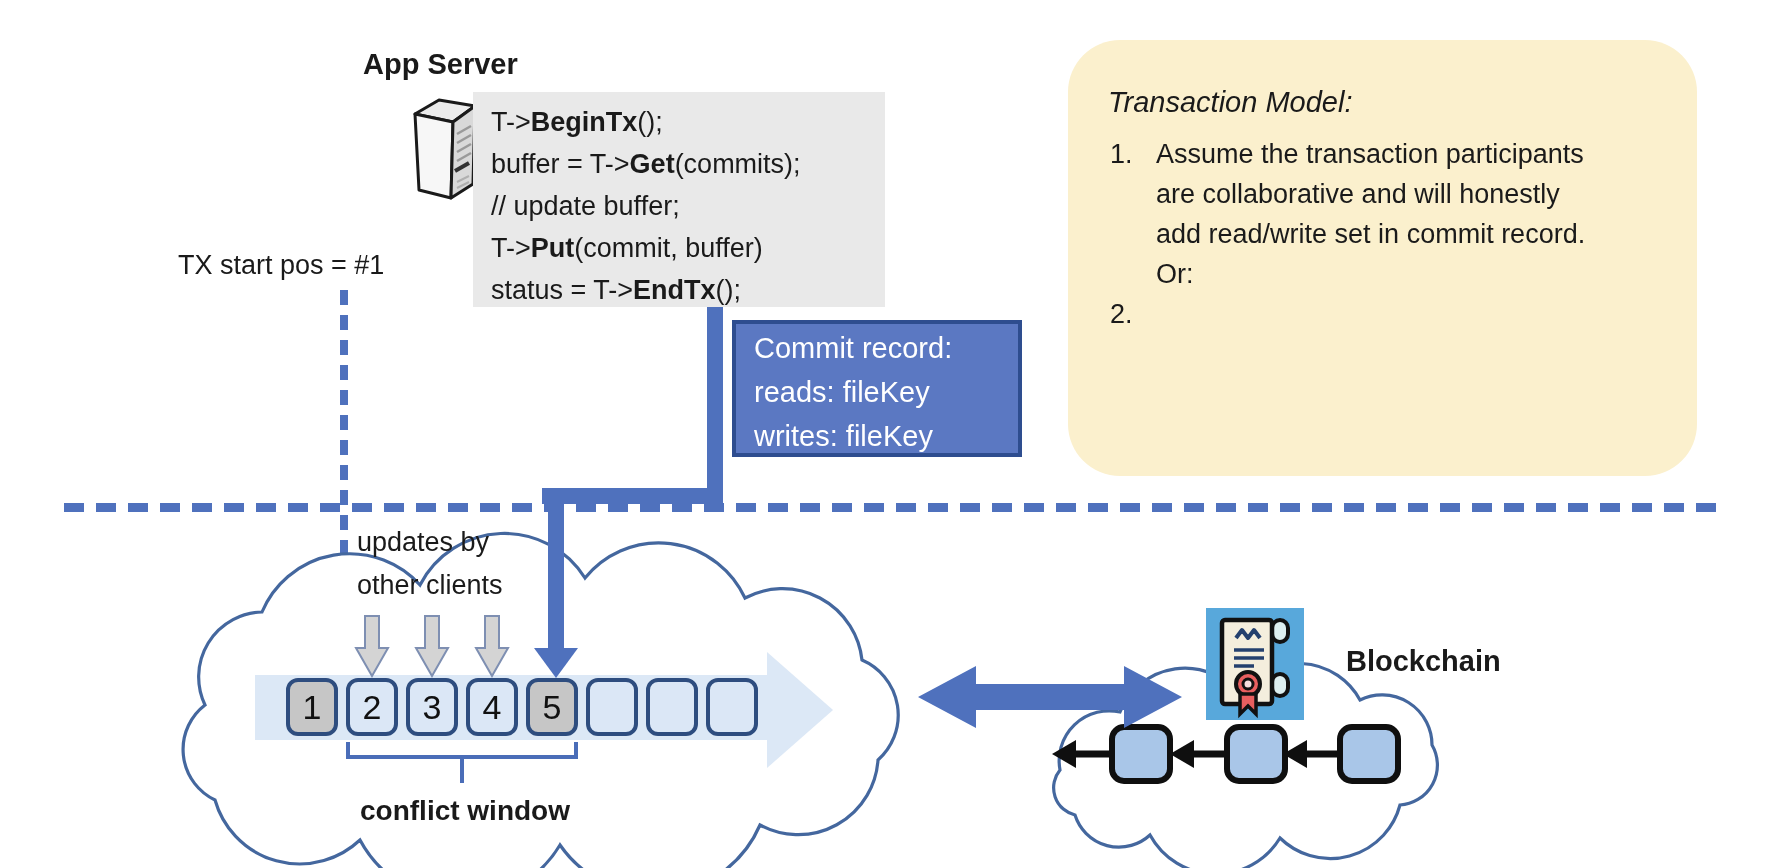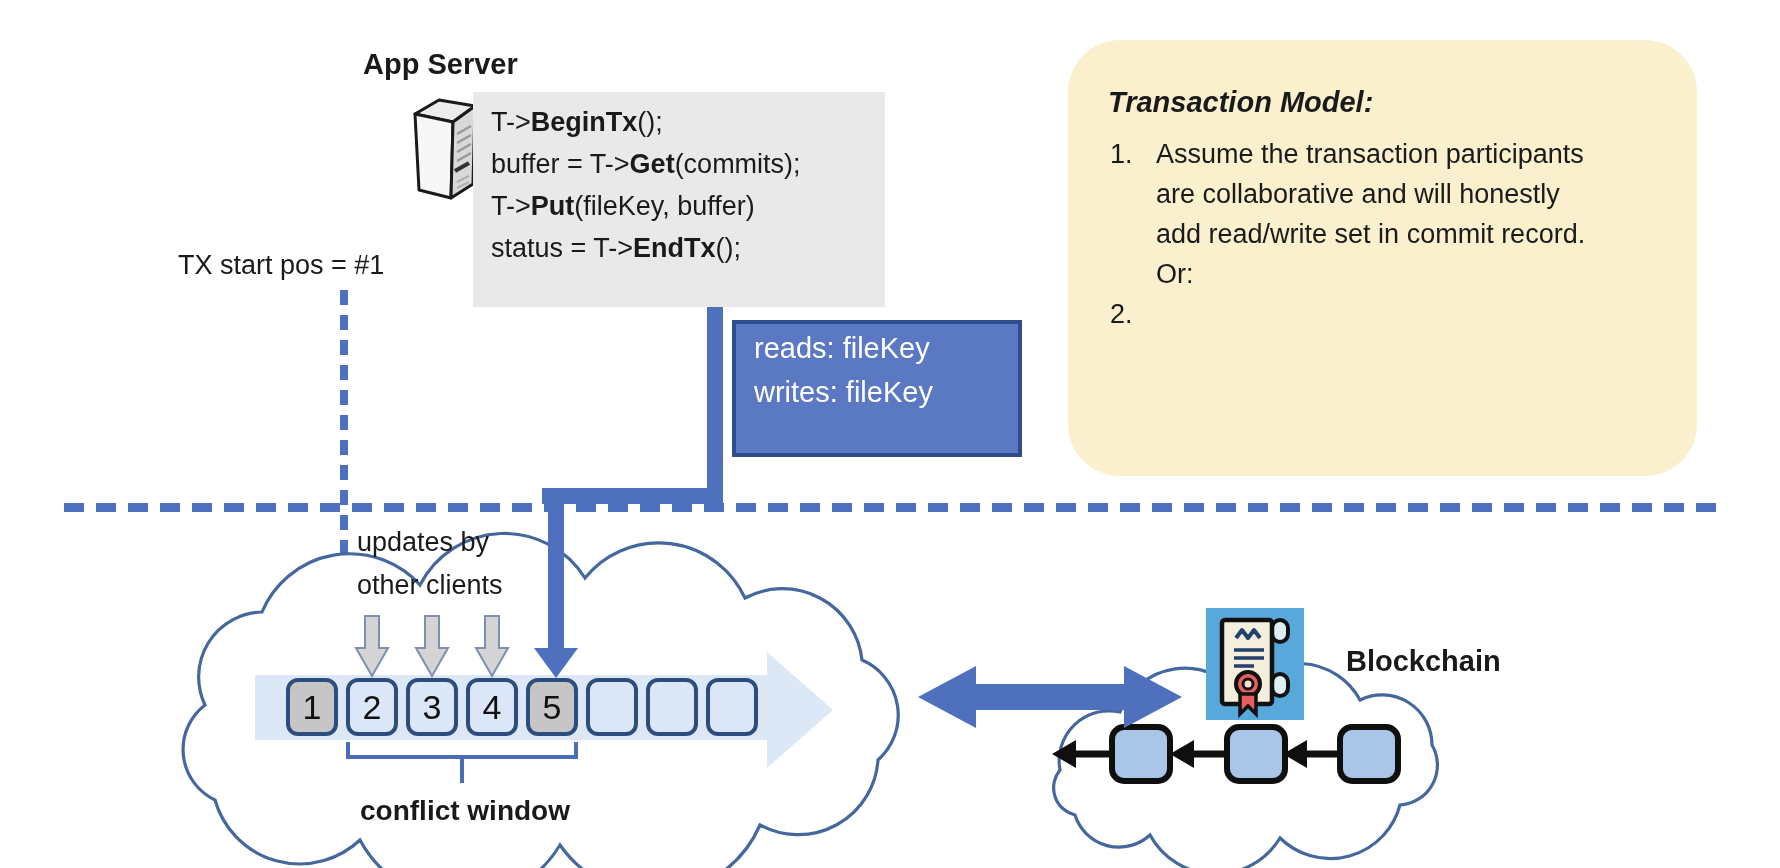--- a/index.html
+++ b/index.html
@@ -16,21 +16,21 @@
   .code-line{font-size:27px;line-height:42px;color:#1a1a1a;}
 
   
   #commit-box{position:absolute;left:732px;top:320px;width:290px;height:137px;box-sizing:border-box;
               background:var(--commit-fill,#5b78c2);border:4px solid var(--commit-border,#2e4d8f);
               color:#fff;font-size:29px;line-height:44px;padding:2px 0 0 18px;}
 
   
   #note-box{position:absolute;left:1068px;top:40px;width:629px;height:436px;box-sizing:border-box;
             background:var(--note-bg,#fbf0cd);border-radius:52px;}
-  #note-title{position:absolute;left:40px;top:46px;font-size:29px;font-weight:bold;font-style:italic;}
+  #note-title{position:absolute;left:40px;top:46px;font-size:29px;font-weight:normal;font-style:italic;}
   #note-list{position:absolute;left:42px;top:94px;width:500px;}
   .tm-item{display:flex;font-size:27px;line-height:40px;}
   .tm-num{width:46px;flex:0 0 46px;}
   .tm-text{width:430px;}
 
   
   .dash-h{position:absolute;left:64px;top:503px;width:1652px;height:9px;
           background:repeating-linear-gradient(90deg,var(--accent-blue,#4f71bd) 0 20px,transparent 20px 32px);}
   .dash-v{position:absolute;left:340px;top:290px;width:8px;height:518px;
           background:repeating-linear-gradient(180deg,var(--accent-blue,#4f71bd) 0 15px,transparent 15px 25px);}
@@ -135,25 +135,27 @@
     <line x1="50" y1="79" x2="64" y2="71" stroke="#333" stroke-width="4"></line>
     <g stroke="#b0b0b0" stroke-width="2">
       <line x1="52" y1="90" x2="64" y2="84"></line>
         <line x1="52" y1="96" x2="64" y2="90"></line>
     </g>
   </svg>
 
   <div id="code-box">
       <div class="code-line"><span>T-&gt;</span><span style="font-weight: bold;">BeginTx</span><span>();</span></div>
       <div class="code-line"><span>buffer = T-&gt;</span><span style="font-weight: bold;">Get</span><span>(commits);</span></div>
-      <div class="code-line"><span>T-&gt;</span><span style="font-weight: bold; margin-top: 36px;">Put</span><span>(fileKey, buffer)</span></div>
+      <div class="code-line"><span>// update buffer;</span></div>
+      <div class="code-line"><span>T-&gt;</span><span style="font-weight: bold; margin-top: 36px;">Put</span><span>(commit, buffer)</span></div>
       <div class="code-line"><span>status = T-&gt;</span><span style="font-weight: bold; margin-top: 40px;">EndTx</span><span>();</span></div>
     </div>
 
   <div id="commit-box">
+    <div>Commit record:</div>
     <div>reads: fileKey</div>
     <div>writes: fileKey</div>
   </div>
 
   <div id="note-box">
     <div id="note-title">Transaction Model:</div>
     <div id="note-list">
         <div class="tm-item">
           <span class="tm-num">1.</span>
           <span class="tm-text">Assume the transaction participants are collaborative and will honestly add read/write set in commit record.  Or:</span>

